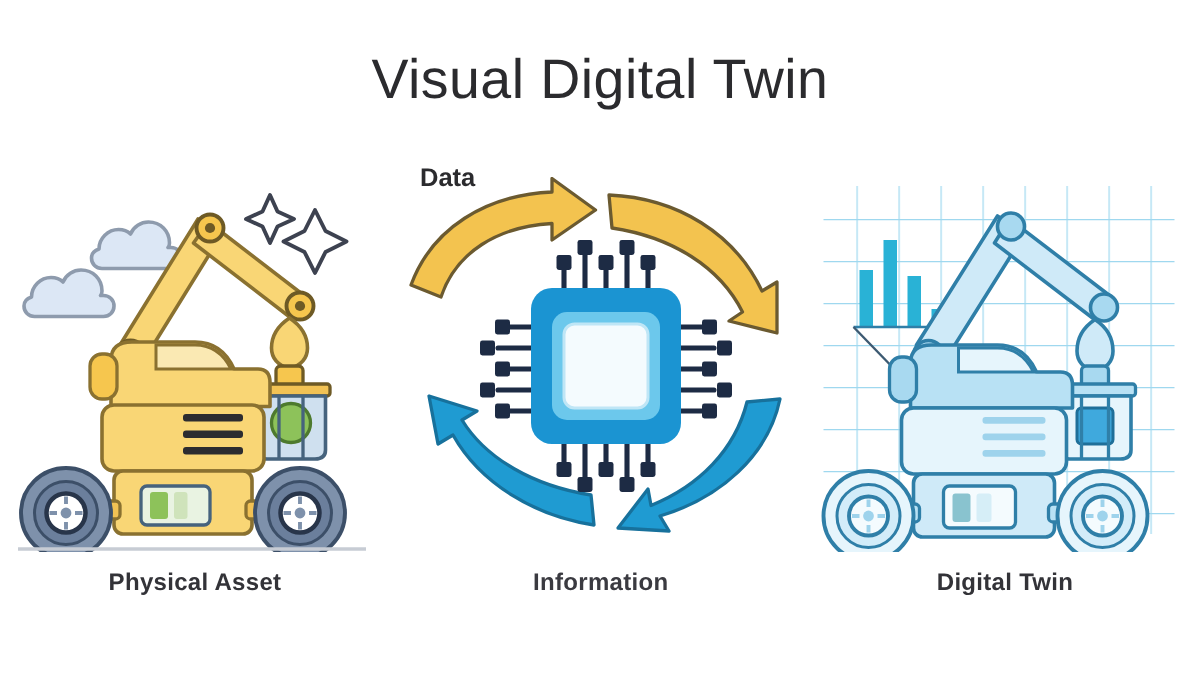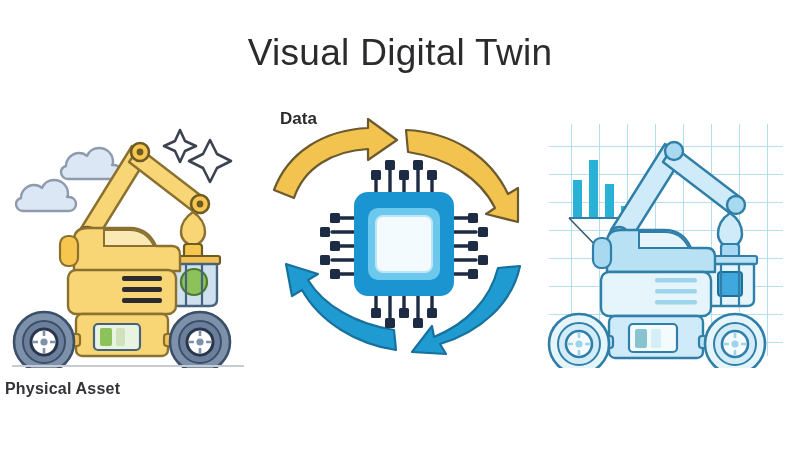--- a/index.html
+++ b/index.html
@@ -22,20 +22,21 @@
     text-align: center;
     font-size: 37px;
     font-weight: 400;
     letter-spacing: 0.3px;
     color: #2b2b2e;
   }
 
   
   .caption {
     position: absolute;
+    text-align: center;
     font-size: 16px;
     font-weight: 700;
     color: #333338;
     letter-spacing: .2px;
   }
   .caption.left   { top: 380px; left:   5px; width: 250px; }
   .caption.center { top: 380px; left: 278px; width: 245px; font-weight: 600; color: #3a3a40;}
   .caption.right  { top: 380px; left: 545px; width: 250px; }
 
   .cycle-top-label {
@@ -280,15 +281,17 @@
         <circle cx="192" cy="226" r="21" fill="#d2ecf9" stroke="#2f7fa8" stroke-width="2"></circle>
         <circle cx="192" cy="226" r="13" fill="#f4fbfe" stroke="#2f7fa8" stroke-width="2.6"></circle>
         <circle cx="192" cy="226" r="3.6" fill="#9ed3ec"></circle>
         <path d="M192 215 v5 M192 232 v5 M181 226 h5 M198 226 h5" stroke="#9ed3ec" stroke-width="2.6"></path>
       </g>
     </svg>
   </div>
 
   <div class="caption left">Physical Asset</div>
 
-
+  <div class="caption center">Information</div>
+
+  <div class="caption right">Digital Twin</div>
 
 </div>
 
 </body></html>

